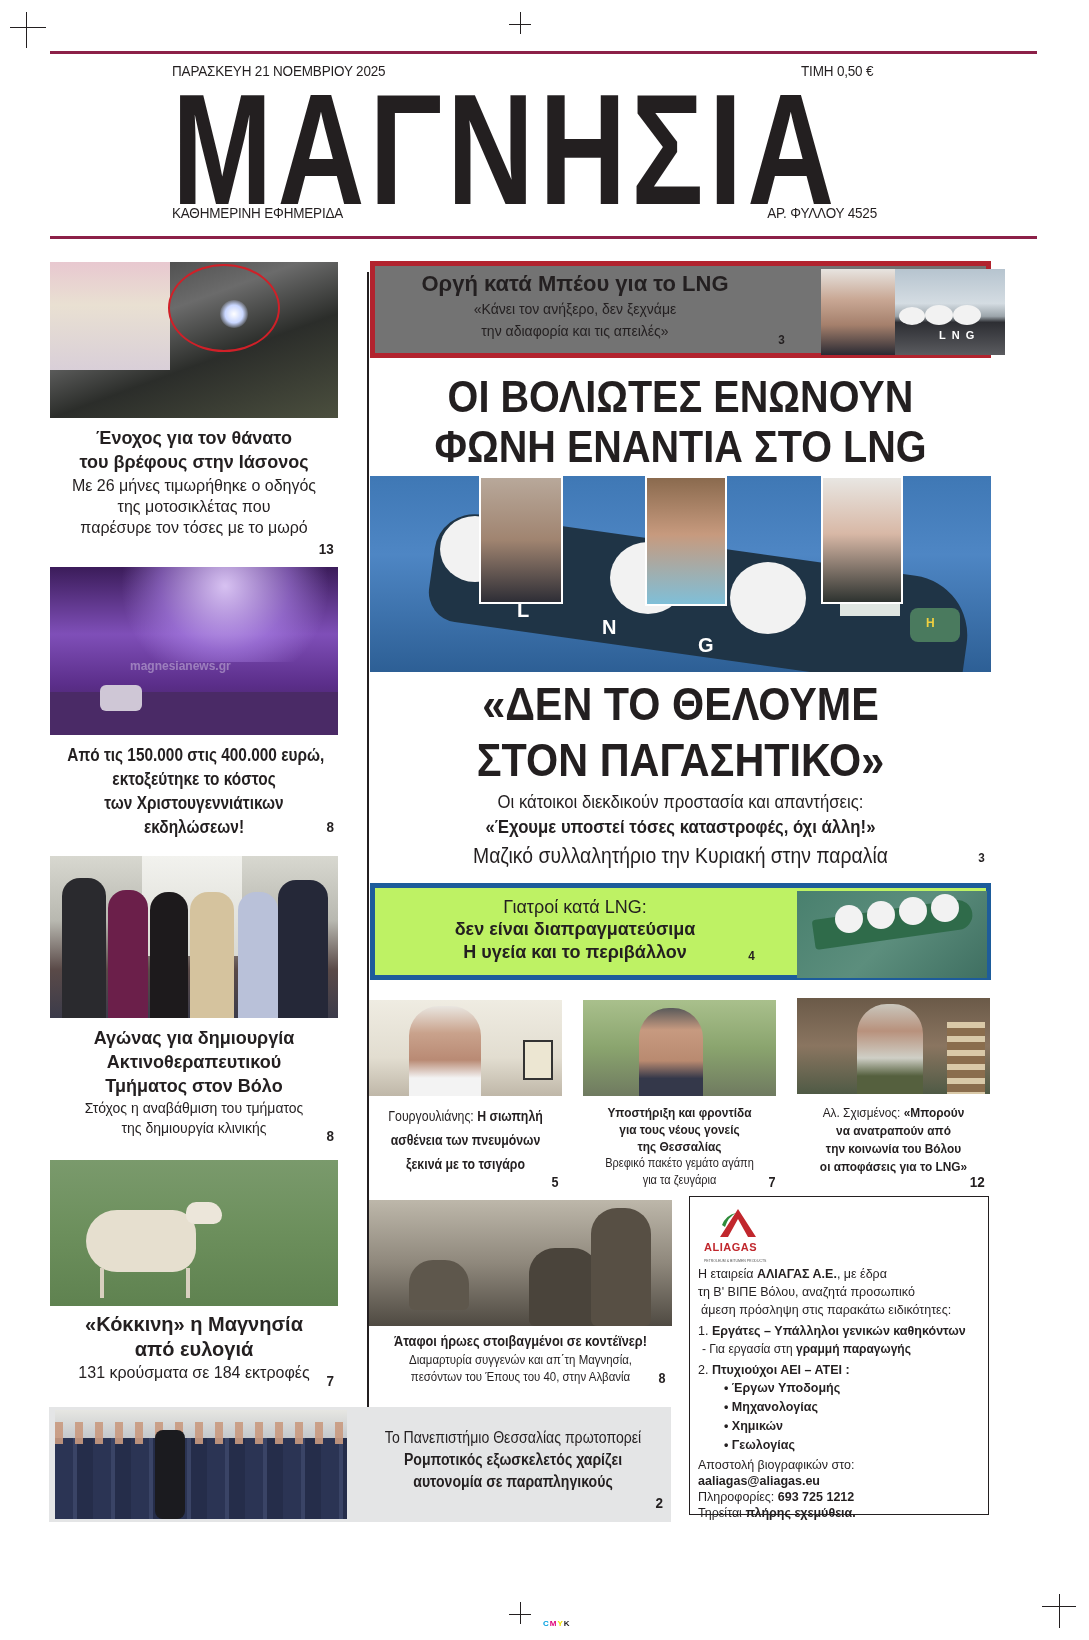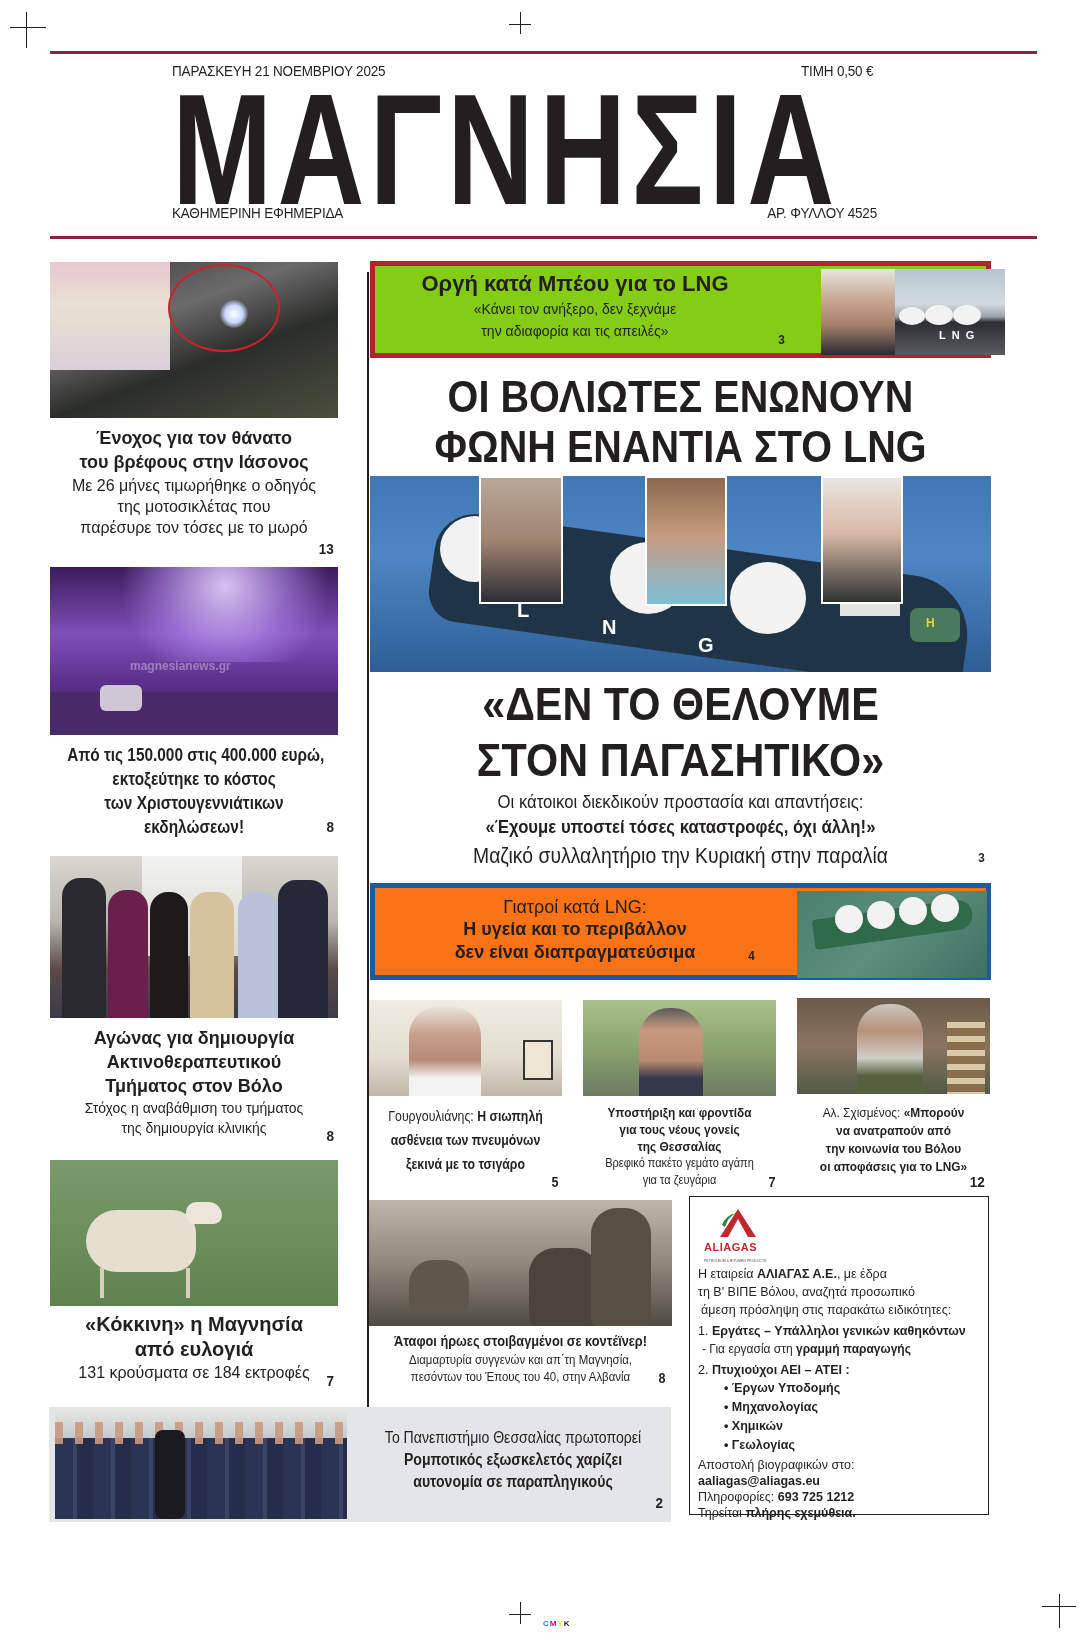--- a/index.html
+++ b/index.html
@@ -41,22 +41,22 @@
   .ship-letter { position: absolute; color: #ffffff; font-weight: bold; font-size: 20px; }
   .lng-label { position: absolute; color: #ffffff; font-weight: bold; font-size: 11px; letter-spacing: 6px; }
 
   
   .lc-text { position: absolute; left: 50px; width: 288px; text-align: center; }
   .hl { font-weight: bold; color: #231f20; }
   .sub { color: #231f20; }
   .pg { position: absolute; font-weight: bold; font-size: 15px; color: #231f20; transform: scaleX(0.9); }
 
   
-  .red-box { position: absolute; left: 370px; top: 261px; width: 621px; height: 97px; border: 5px solid #b2232e; background: #84cc16; }
-  .blue-box { position: absolute; left: 370px; top: 883px; width: 621px; height: 97px; border: 5px solid #1d5c9b; background: #f97316; }
+  .red-box { position: absolute; left: 370px; top: 261px; width: 621px; height: 97px; border: 5px solid #b2232e; background: #737373; }
+  .blue-box { position: absolute; left: 370px; top: 883px; width: 621px; height: 97px; border: 5px solid #1d5c9b; background: #bef264; }
 
   .cond { transform: scaleX(0.88); transform-origin: center center; white-space: nowrap; }
 
   
   .ad { position: absolute; left: 689px; top: 1196px; width: 300px; height: 319px; border: 1.5px solid #231f20; background: #fff; font-size: 12.5px; line-height: 18px; padding: 0 8px; }
   .ad b { font-weight: bold; }
 
   .cmyk span { font-weight: bold; font-size: 8px; letter-spacing: 1px; }
 </style>
 </head>
@@ -211,22 +211,22 @@
 </div>
 <div class="abs sub cond" style="left:370px;top:790px;width:621px;text-align:center;font-size:19px;line-height:24px;">Οι κάτοικοι διεκδικούν προστασία και απαντήσεις:</div>
 <div class="abs hl cond" style="left:370px;top:815px;width:621px;text-align:center;font-size:19px;line-height:24px;">«Έχουμε υποστεί τόσες καταστροφές, όχι άλλη!»</div>
 <div class="abs sub cond" style="left:370px;top:842px;width:621px;text-align:center;font-size:22px;line-height:28px;">Μαζικό συλλαλητήριο την Κυριακή στην παραλία</div>
 <div class="pg" style="left:978px;top:850px;font-size:13px;">3</div>
 
 <div class="blue-box">
   <div class="abs" style="left:0;top:8px;width:400px;text-align:center;">
     <div class="sub" style="font-size:18px;line-height:22px;">Γιατροί κατά LNG:</div>
     <div class="hl" style="font-size:18px;line-height:23px;">
+      <div>δεν είναι διαπραγματεύσιμα</div>
       <div>Η υγεία και το περιβάλλον</div>
-      <div>δεν είναι διαπραγματεύσιμα</div>
     </div>
   </div>
   <div class="pg" style="left:373px;top:60px;font-size:13px;">4</div>
   <div class="photo ph-sea2" style="left:422px;top:3px;width:190px;height:87px;">
     <div class="abs" style="left:16px;top:18px;width:160px;height:30px;background:#2f6b4a;border-radius:10px 40px 40px 10px;transform:rotate(-8deg);"></div>
     <div class="tank" style="left:38px;top:14px;width:28px;height:28px;"></div>
     <div class="tank" style="left:70px;top:10px;width:28px;height:28px;"></div>
     <div class="tank" style="left:102px;top:6px;width:28px;height:28px;"></div>
     <div class="tank" style="left:134px;top:3px;width:28px;height:28px;"></div>
   </div>

